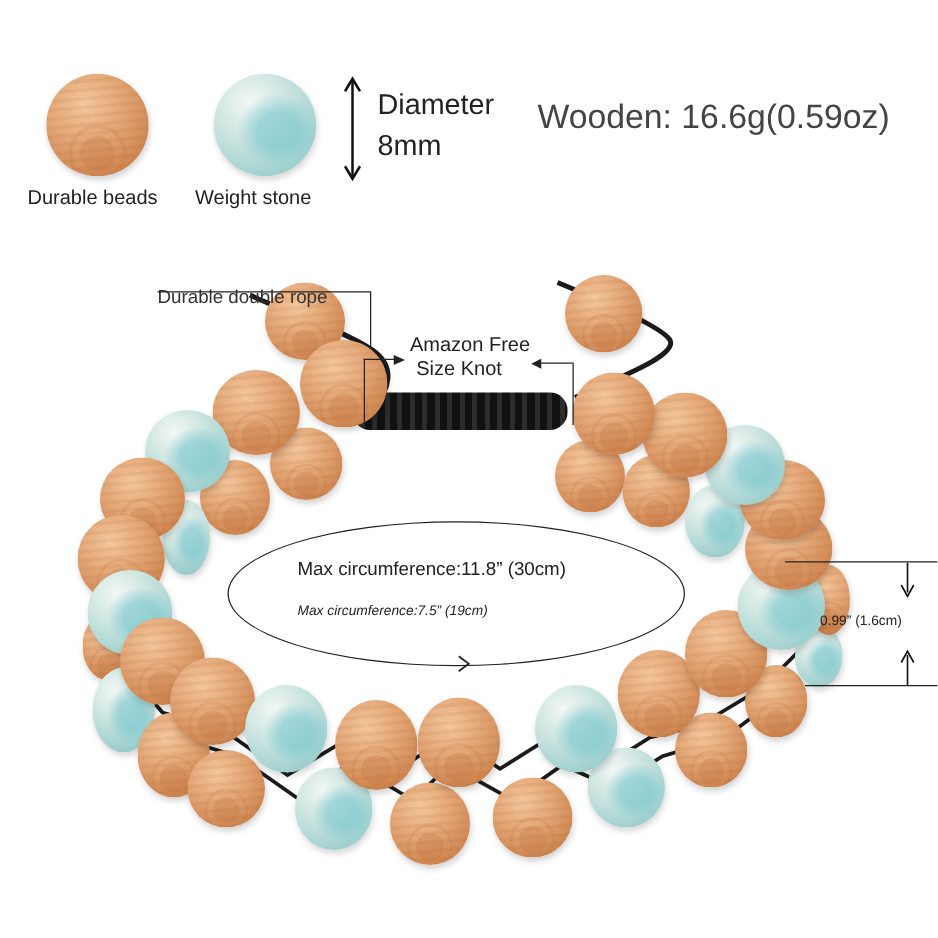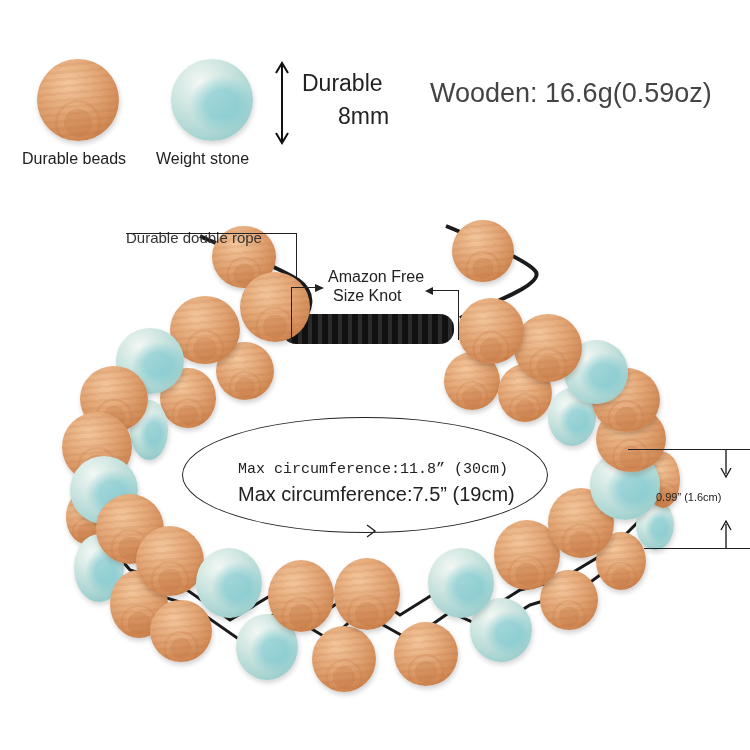--- a/index.html
+++ b/index.html
@@ -30,22 +30,22 @@
 <div class="bead wood" style="left:37px;top:59px;width:82px;height:82px;"></div>
 <div class="bead stone" style="left:171px;top:59px;width:82px;height:82px;"></div>
 <div class="abs txt" style="left:22px;top:150px;font-size:16px;">Durable beads</div>
 <div class="abs txt" style="left:156px;top:150px;font-size:16px;">Weight stone</div>
 
 <svg class="abs" style="left:272px;top:60px;" width="20" height="86" viewBox="0 0 20 86">
   <line x1="10" y1="4" x2="10" y2="82" stroke="#111" stroke-width="2"></line>
   <path d="M4 13 L10 3 L16 13" fill="none" stroke="#111" stroke-width="2"></path>
   <path d="M4 73 L10 83 L16 73" fill="none" stroke="#111" stroke-width="2"></path>
 </svg>
-<div class="abs txt" style="left:302px;top:70px;font-size:23px;">Durable</div>
-<div class="abs txt" style="left:302px;top:103px;font-size:23px;margin-left:36px;">8mm</div>
+<div class="abs txt" style="left:302px;top:70px;font-size:23px;">Diameter</div>
+<div class="abs txt" style="left:302px;top:103px;font-size:23px;">8mm</div>
 <div class="abs txt" style="left:430px;top:78px;font-size:27px;color:#444;">Wooden: 16.6g(0.59oz)</div>
 
 <div class="rope" style="left:282px;top:314px;width:172px;height:30px;border-radius:14px;background:repeating-linear-gradient(90deg,#111 0 6px,#2c2c2c 6px 10px);"></div>
 <svg class="abs" style="left:0;top:0;" width="750" height="750" viewBox="0 0 750 750">
   <path d="M200 236 C 220 246, 270 262, 298 280 C 318 294, 310 314, 300 322" fill="none" stroke="#1b1b1b" stroke-width="4"></path>
   <path d="M446 226 C 480 240, 530 262, 536 272 C 542 284, 500 300, 460 318" fill="none" stroke="#1b1b1b" stroke-width="4"></path>
   <path d="M96 530 L 130 570 L 180 585 L 230 620 L 280 590 L 320 615 L 360 588 L 400 615 L 440 590 L 480 615 L 520 590 L 560 580 L 610 550 L 640 520" fill="none" stroke="#1b1b1b" stroke-width="3"></path>
   <path d="M100 560 L 140 590 L 190 605 L 240 640 L 280 610 L 330 640 L 360 612 L 410 640 L 450 612 L 490 630 L 530 605 L 580 590 L 620 560" fill="none" stroke="#1b1b1b" stroke-width="3"></path>
 </svg>
 
@@ -106,22 +106,22 @@
     <path d="M0 5 L9 1 L9 9 Z" fill="#222" transform="rotate(180 5 5)"></path>
   </svg>
 <svg class="abs" style="left:424px;top:286px;" width="10" height="10" viewBox="0 0 10 10">
     <path d="M1 5 L9 1 L9 9 Z" fill="#222"></path>
   </svg>
 
 <div class="ellipse" style="left:182px;top:417px;width:364px;height:114px;"></div>
 <svg class="abs" style="left:365px;top:524px;" width="12" height="14" viewBox="0 0 12 14">
     <path d="M2 1 L10 7 L2 13" fill="none" stroke="#222" stroke-width="1.4"></path>
   </svg>
-<div class="abs txt" style="left:238px;top:461px;font-size:15px;font-family:Liberation Mono, monospace;">Max circumference:11.8”  (30cm)</div>
-<div class="abs txt" style="left:238px;top:483px;font-size:20px;">Max circumference:7.5”  (19cm)</div>
+<div class="abs txt" style="left:238px;top:447px;font-size:15px;">Max circumference:11.8”  (30cm)</div>
+<div class="abs txt" style="left:238px;top:483px;font-size:11px;font-style:italic;">Max circumference:7.5”  (19cm)</div>
 
 <div class="line" style="left:628px;top:449px;width:122px;height:1px;"></div>
 <div class="line" style="left:644px;top:548px;width:106px;height:1px;"></div>
 <svg class="abs" style="left:718px;top:450px;" width="16" height="98" viewBox="0 0 16 98">
   <line x1="8" y1="0" x2="8" y2="24" stroke="#111" stroke-width="1.3"></line>
   <path d="M3 18 L8 27 L13 18" fill="none" stroke="#111" stroke-width="1.3"></path>
   <line x1="8" y1="74" x2="8" y2="98" stroke="#111" stroke-width="1.3"></line>
   <path d="M3 80 L8 71 L13 80" fill="none" stroke="#111" stroke-width="1.3"></path>
 </svg>
 <div class="abs txt" style="left:656px;top:491px;font-size:11px;">0.99”  (1.6cm)</div>

